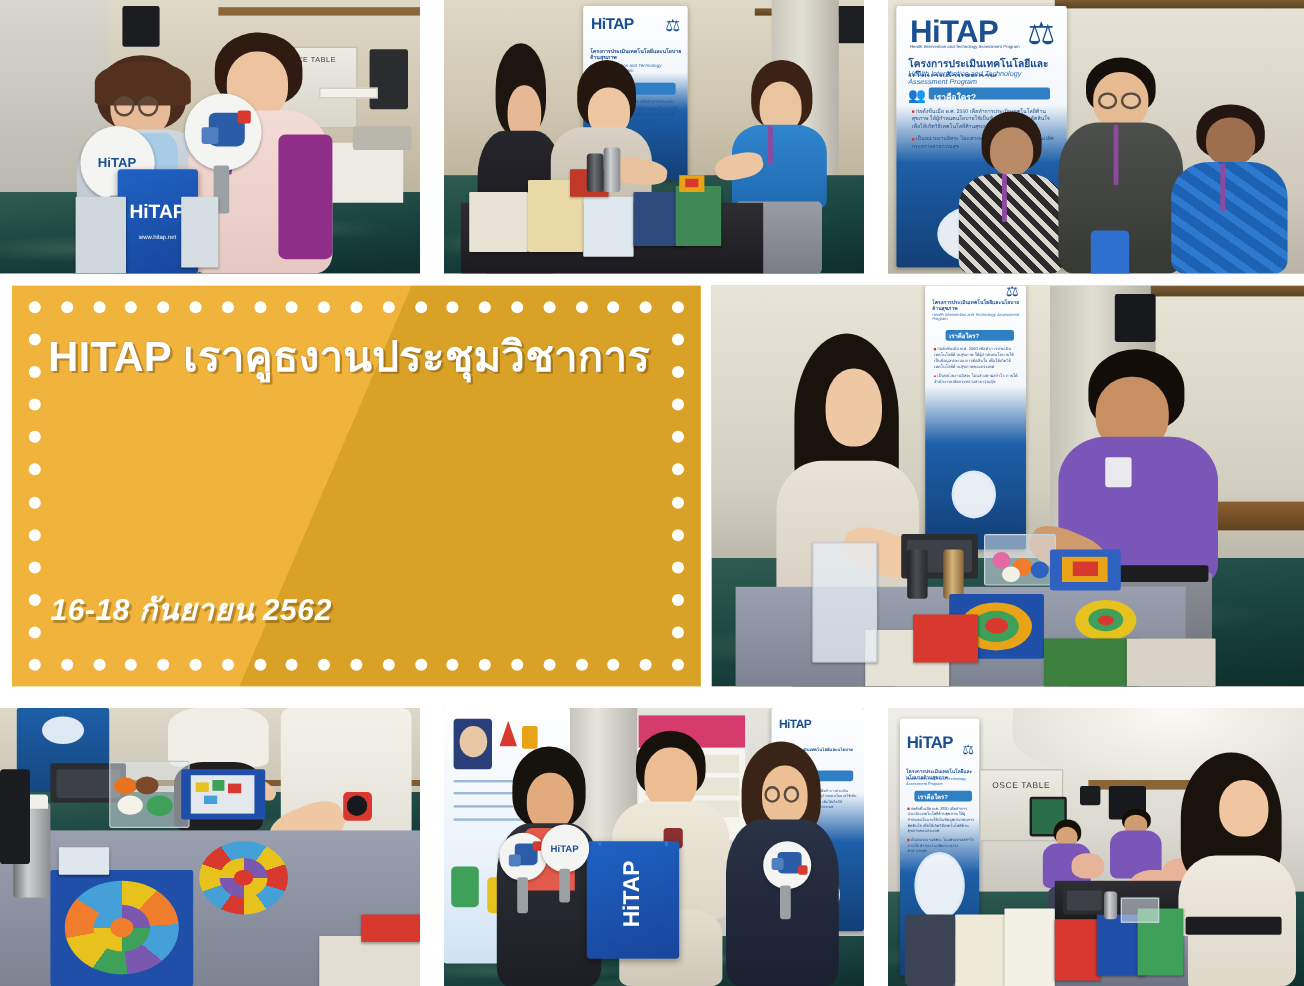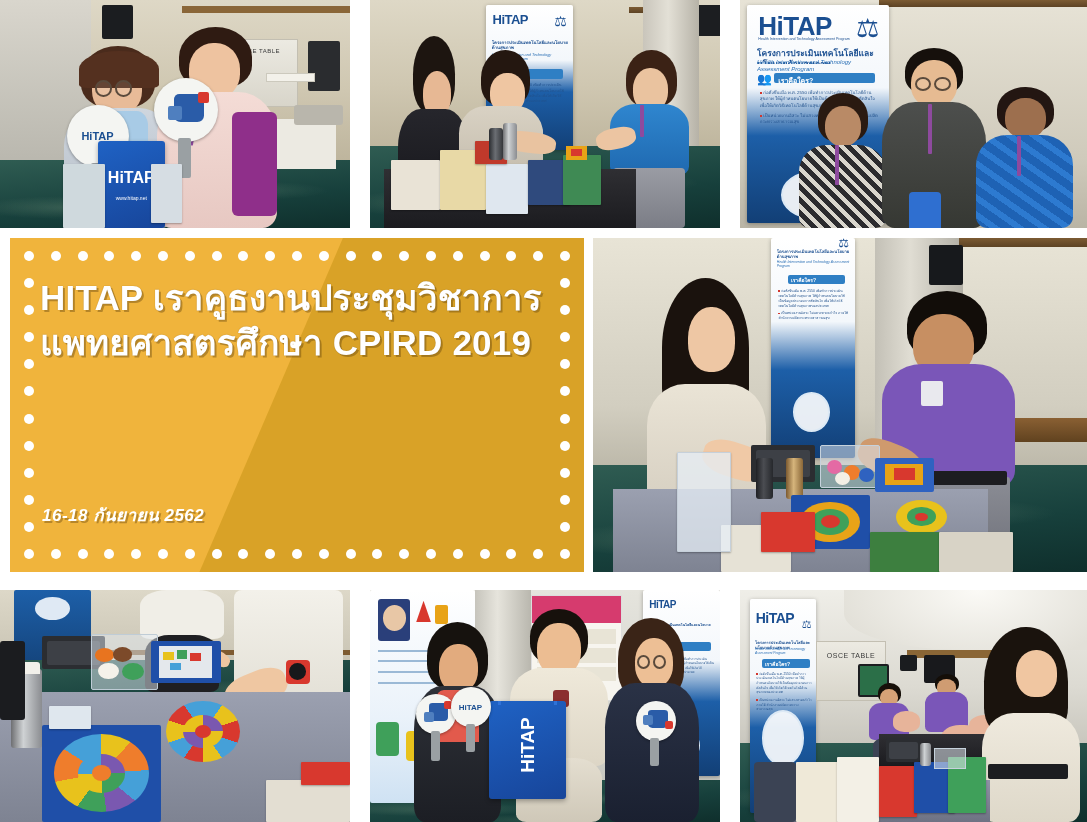--- a/index.html
+++ b/index.html
@@ -189,21 +189,21 @@
     font-weight: bold;
     font-size: 35px;
     line-height: 1.28;
     letter-spacing: .2px;
     text-shadow: 2px 2px 0 rgba(90,60,10,.38), 0 0 1px rgba(90,60,10,.5);
     white-space: nowrap;
   }
   #banner .bdate {
     position: absolute; left: 32px; bottom: 44px;
     color: #ffffff; font-weight: bold; font-style: italic;
-    font-size: 17px; letter-spacing: .5px;
+    font-size: 25px; letter-spacing: .5px;
     text-shadow: 2px 2px 0 rgba(90,60,10,.38);
     white-space: nowrap;
   }
 
   
   .signtext {
     position: absolute; color: #444; letter-spacing: .5px;
     font-family: "Liberation Sans", sans-serif;
   }
   .osce-board {
@@ -520,21 +520,20 @@
         <div class="d" style="left: 536px; top: 189.636px;"></div>
         <div class="d" style="left: 0px; top: 216.727px;"></div>
         <div class="d" style="left: 536px; top: 216.727px;"></div>
         <div class="d" style="left: 0px; top: 243.818px;"></div>
         <div class="d" style="left: 536px; top: 243.818px;"></div>
         <div class="d" style="left: 0px; top: 270.909px;"></div>
         <div class="d" style="left: 536px; top: 270.909px;"></div>
       </div>
     <div class="btext">
       <div class="bline">HITAP เราคูธงานประชุมวิชาการ</div>
-      <div class="bline">แพทยศาสตรศึกษา CPIRD 2019</div>
     </div>
     <div class="bdate">16-18 กันยายน 2562</div>
   </div>
 
   <div class="photo" style="left:0;top:590px;width:350px;height:232px;">
     <div class="scene">
       <div class="wall" style="height:34%;background:linear-gradient(180deg,#ddd8c8,#c7c2b2);"></div>
       <div class="floor" style="height:30%;top:30%;bottom:auto;height:28%;"></div>
       <div class="woodtrim" style="top:26%;height:5px;left:30%;right:0;background:#7e5b31;"></div>
 

